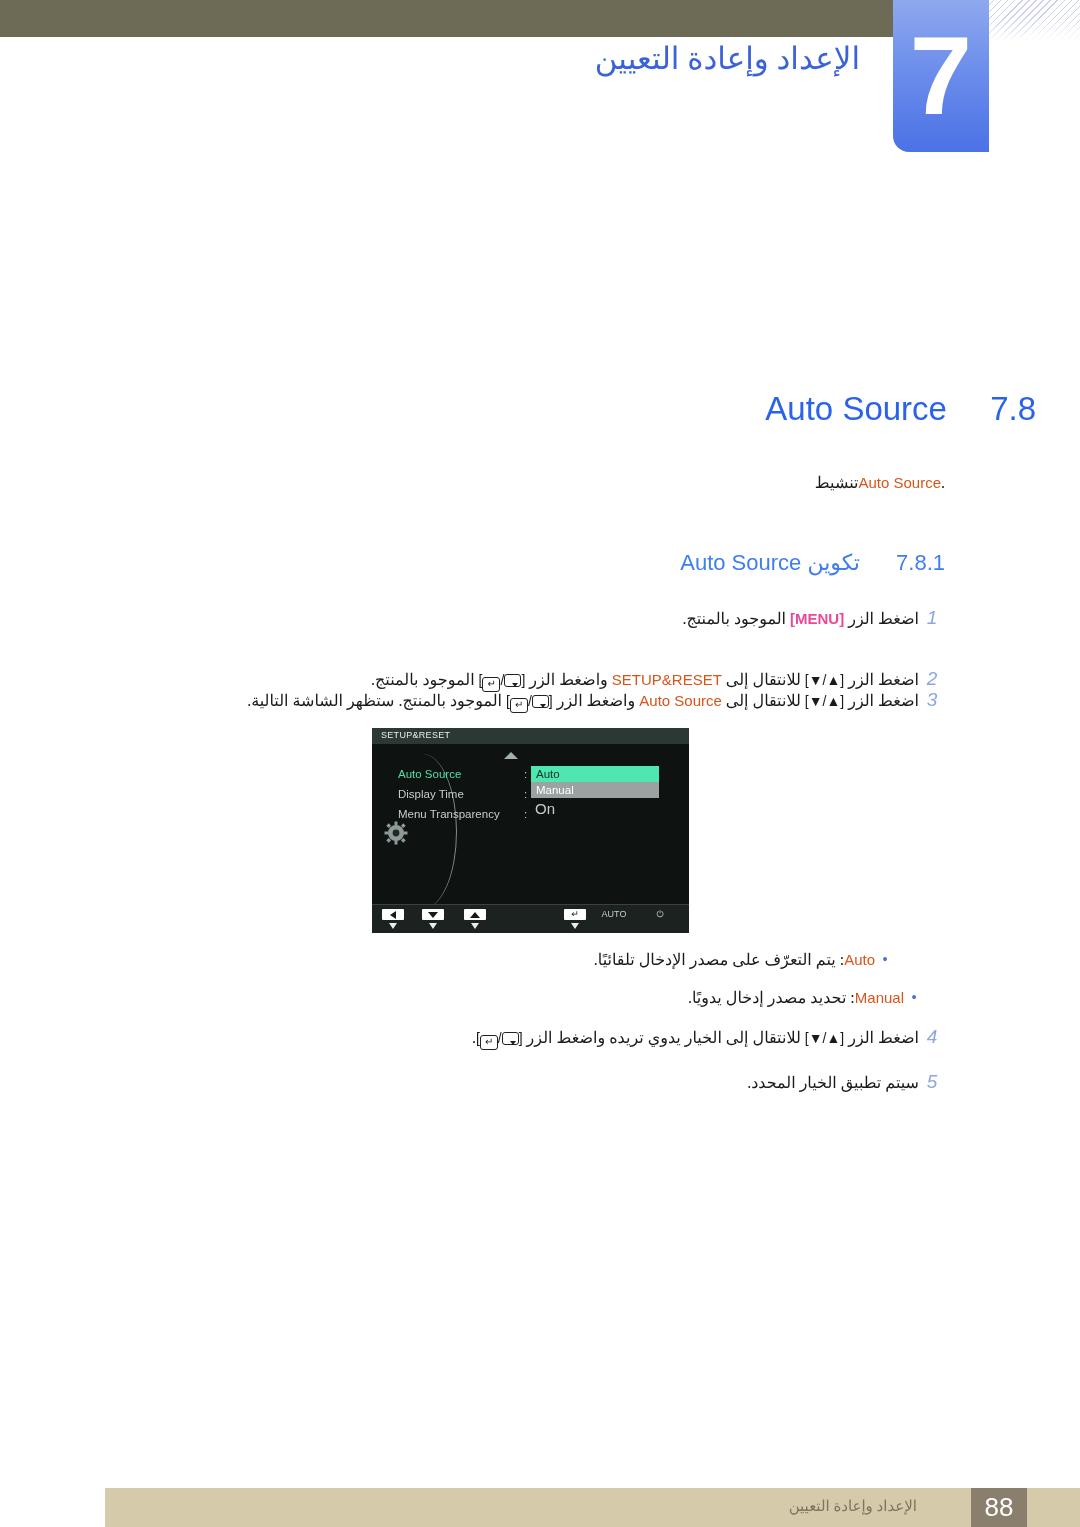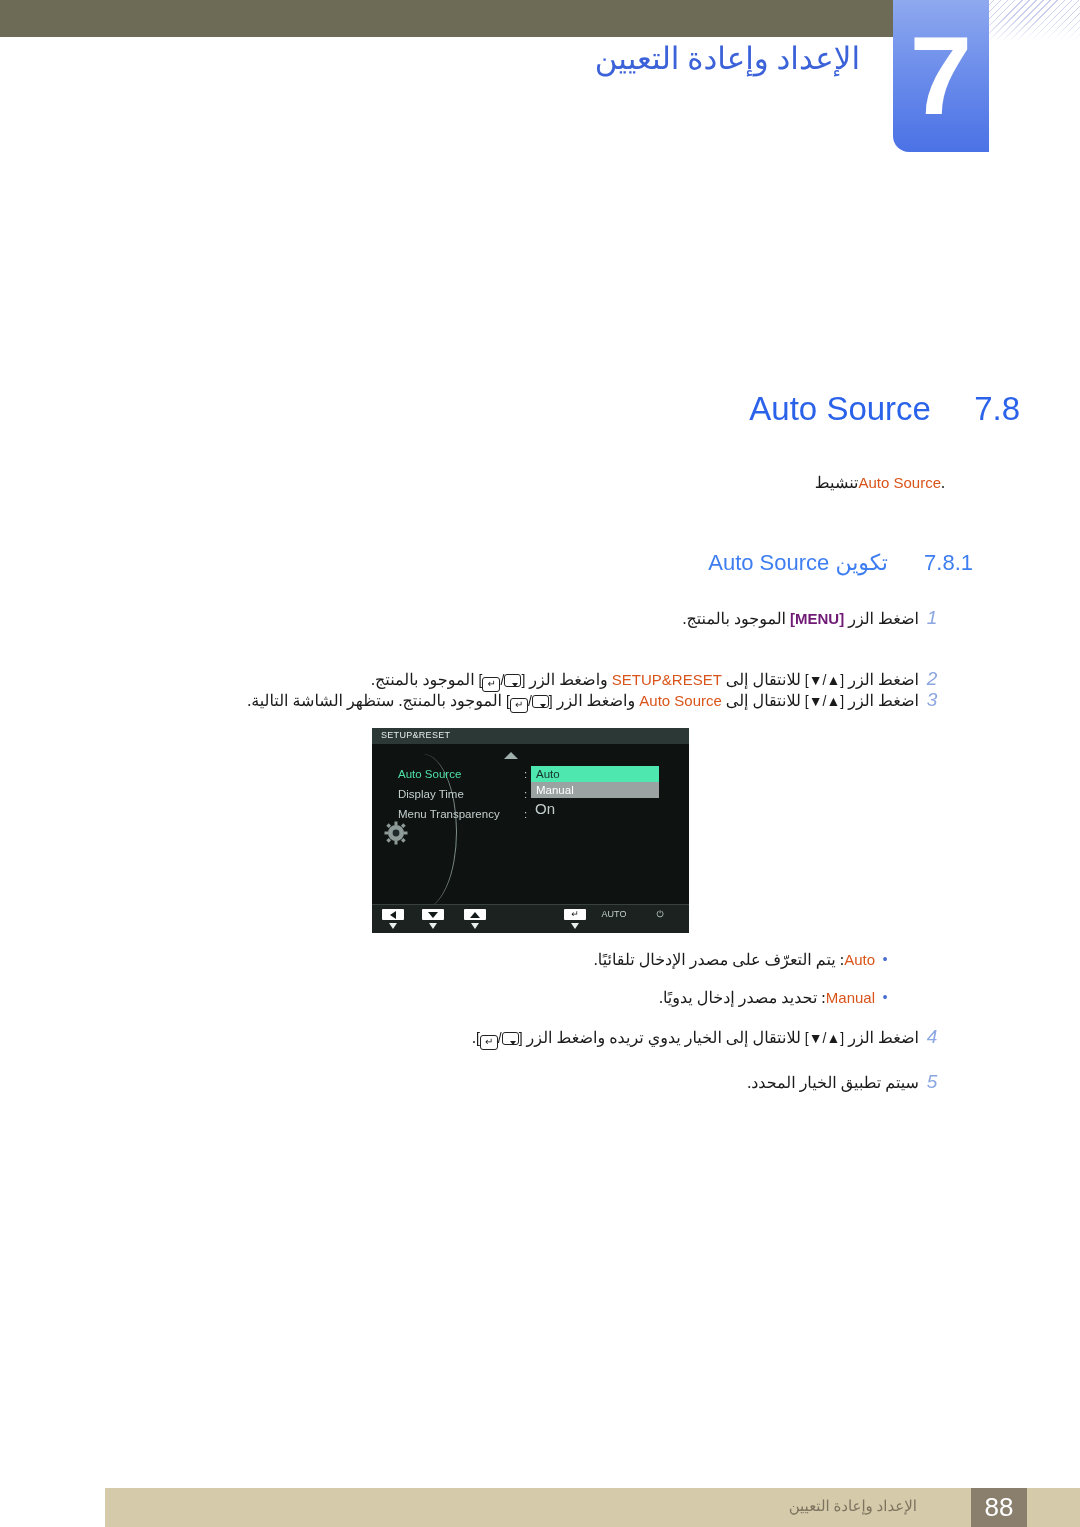--- a/index.html
+++ b/index.html
@@ -80,21 +80,21 @@
   
   #content {
     position: absolute;
     top: 175px;
     left: 0;
     width: 1080px;
   }
   #sec-title-row {
     position: absolute;
     top: 215px;
-    left: 0;
+    left: 16px;
     width: 1020px;
     text-align: right;
     direction: ltr;
     color: #2a62ea;
     font-size: 33px;
   }
   #sec-num {
     display: inline-block;
     margin-left: 34px;
     color: #2a62ea;
@@ -124,21 +124,20 @@
   #subsec-row {
     position: absolute;
     top: 375px;
     left: 0;
     width: 945px;
     text-align: right;
     direction: ltr;
     color: #3e7ef0;
     font-size: 22px;
     font-family: "Liberation Sans", sans-serif;
-    padding-left: 28px;
   }
   #subsec-num { display: inline-block; margin-left: 30px; }
   #subsec-name { display: inline-block; direction: rtl; }
 
   
   .step {
     position: absolute;
     left: 0;
     width: 945px;
     direction: rtl;
@@ -152,21 +151,21 @@
     width: 26px;
     color: #8ba6e0;
     font-style: italic;
     font-size: 19px;
     font-family: "Liberation Sans", sans-serif;
     text-align: center;
     vertical-align: baseline;
   }
   .step-text { display: inline-block; }
   .kw-or { color: #d9541a; font-family: "Liberation Sans", sans-serif; font-size: 15px; }
-  .kw-bk { color: #701a75; font-family: "Liberation Sans", sans-serif; font-weight: bold; font-size: 15px; }
+  .kw-bk { color: #ec4899; font-family: "Liberation Sans", sans-serif; font-weight: bold; font-size: 15px; }
   .btnkey {
     font-family: "Liberation Sans", sans-serif;
     font-size: 14px;
     letter-spacing: -0.5px;
   }
   .glyph-enter {
     display: inline-block;
     border: 1.4px solid #222;
     border-radius: 3px;
     width: 16px;
@@ -374,21 +373,21 @@
     color: #1a1a1a;
   }
   .bullet-dot {
     display: inline-block;
     width: 20px;
     color: #4a6fd0;
     font-size: 16px;
     text-align: center;
   }
   #bul1 { top: 775px; }
-  #bul2 { top: 813px; }
+  #bul2 { top: 813px; padding-left: 29px; }
 
   
   #footer {
     position: absolute;
     left: 105px;
     top: 1488px;
     width: 975px;
     height: 39px;
     background: #d5cbaa;
   }

